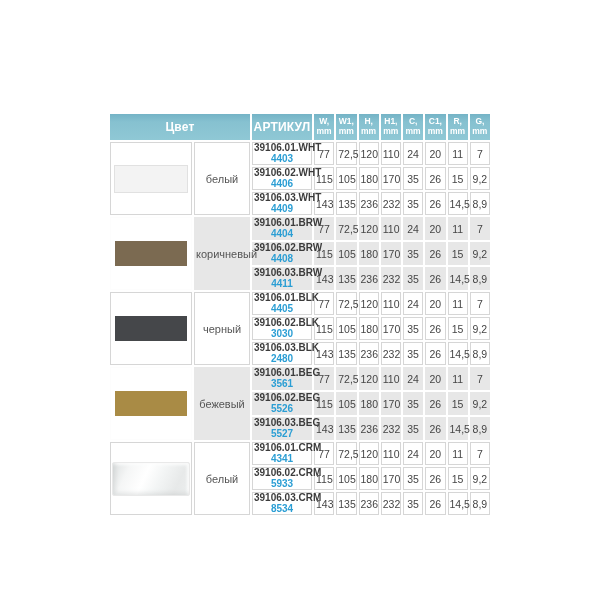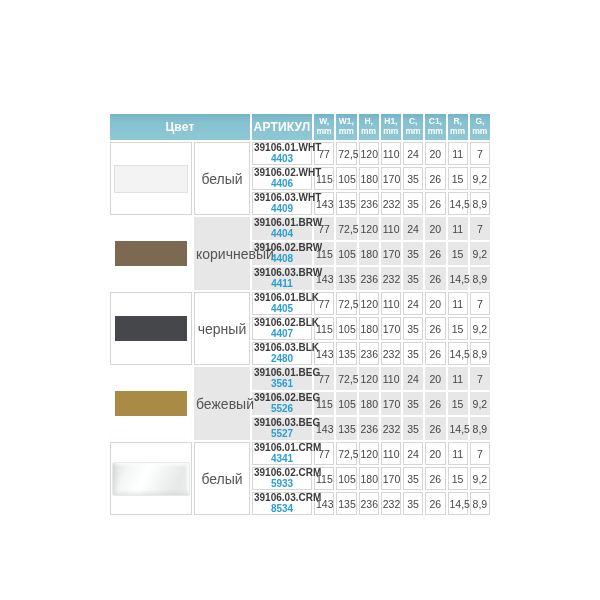--- a/index.html
+++ b/index.html
@@ -41,21 +41,21 @@
     text-align:center;
     vertical-align:middle;
     background:#ffffff;
     border:1px solid #d6d6d6;
     font-size:10.5px;
     color:#454545;
   }
   td.shaded { background:#e7e7e7; border-color:#e7e7e7; }
   td.swatch-cell { background:#ffffff; }
   td.swatch-cell.in-shaded { border-color:#fdfdfd; }
-  td.name-cell { font-size:14px; color:#555555;margin-left:28px; }
+  td.name-cell { font-size:11px; color:#555555;margin-left:28px; }
 
   .art-line  { font-size:10px; font-weight:bold; color:#3b3b3b; line-height:10px; }
   .code-line { font-size:10px; font-weight:bold; color:#2b9ed4; line-height:11px; cursor:pointer; }
 
   .sw { margin:0 auto; }
   .sw-white  { width:72px; height:26px; background:#f3f3f3; border:1px solid #e1e1e1; }
   .sw-brown  { width:72px; height:25px; background:#7b6a51; }
   .sw-black  { width:72px; height:25px; background:#45474a; }
   .sw-beige  { width:72px; height:25px; background:#a98b45; }
   .sw-chrome {
@@ -222,21 +222,21 @@
           <td class="">120</td>
           <td class="">110</td>
           <td class="">24</td>
           <td class="">20</td>
           <td class="">11</td>
           <td class="">7</td>
         </tr>
         <tr>
           <td class="">
             <div class="art-line">39106.02.BLK</div>
-            <div class="code-line">4407</div>
+            <div class="code-line">3030</div>
           </td>
           <td class="">115</td>
           <td class="">105</td>
           <td class="">180</td>
           <td class="">170</td>
           <td class="">35</td>
           <td class="">26</td>
           <td class="">15</td>
           <td class="">9,2</td>
         </tr>

